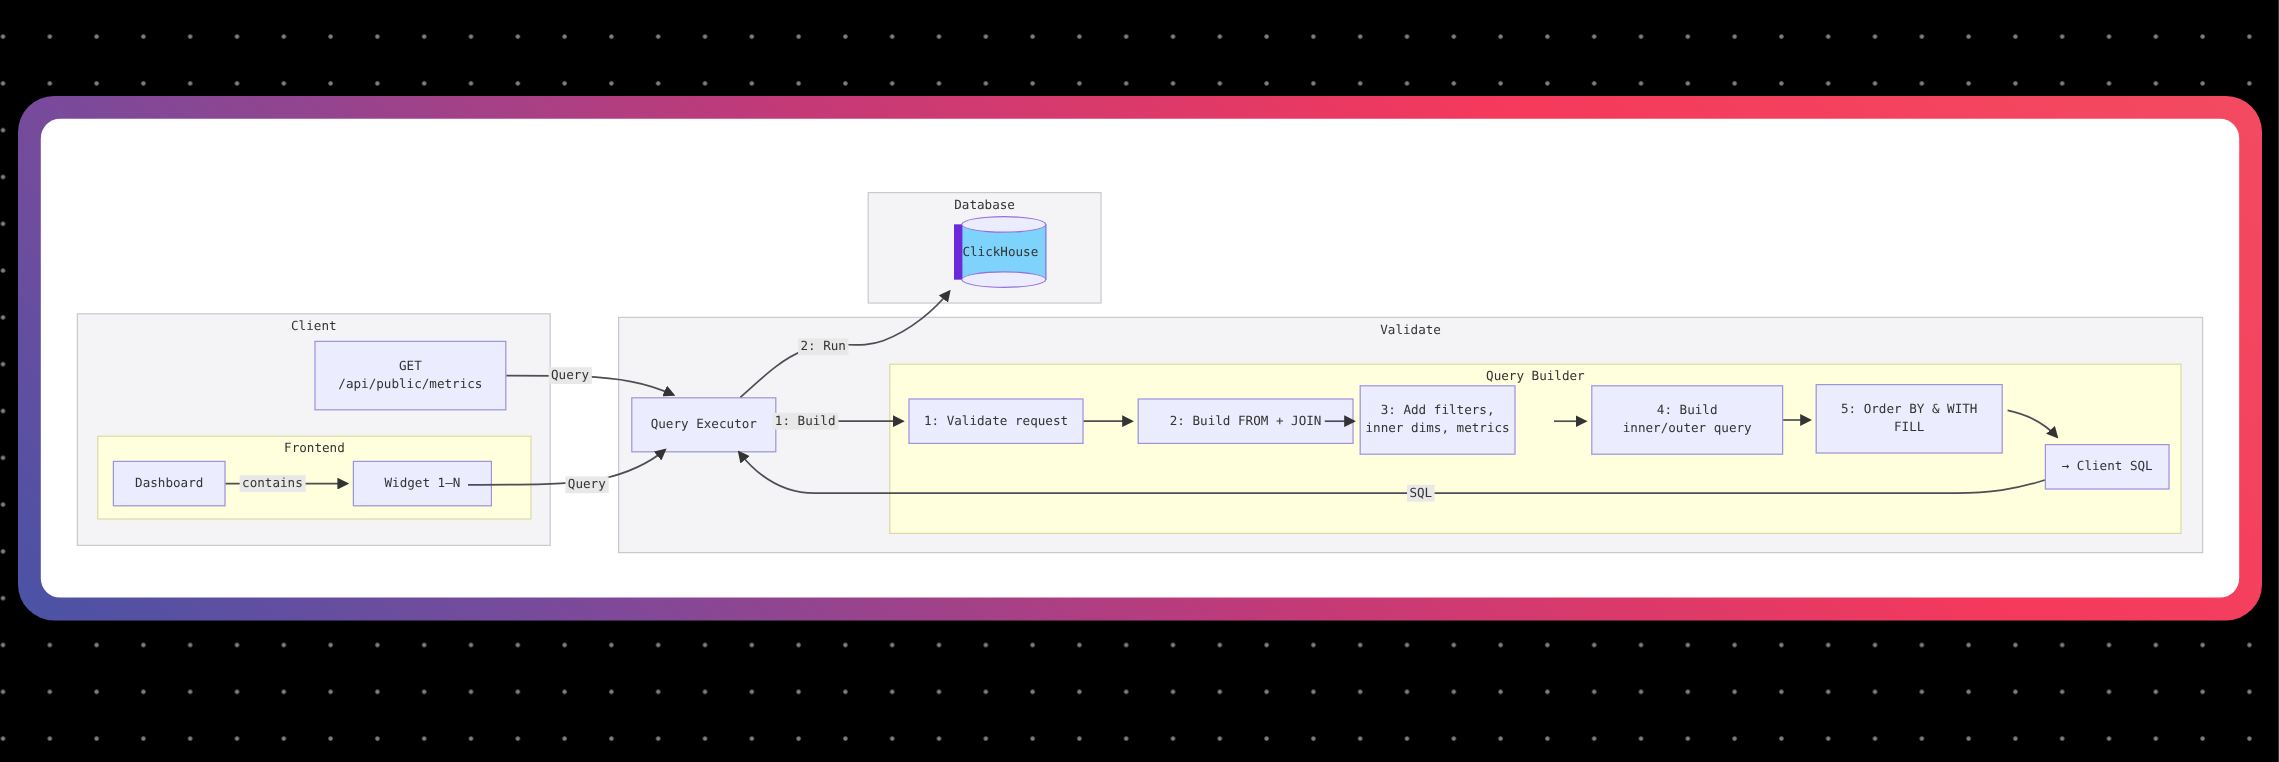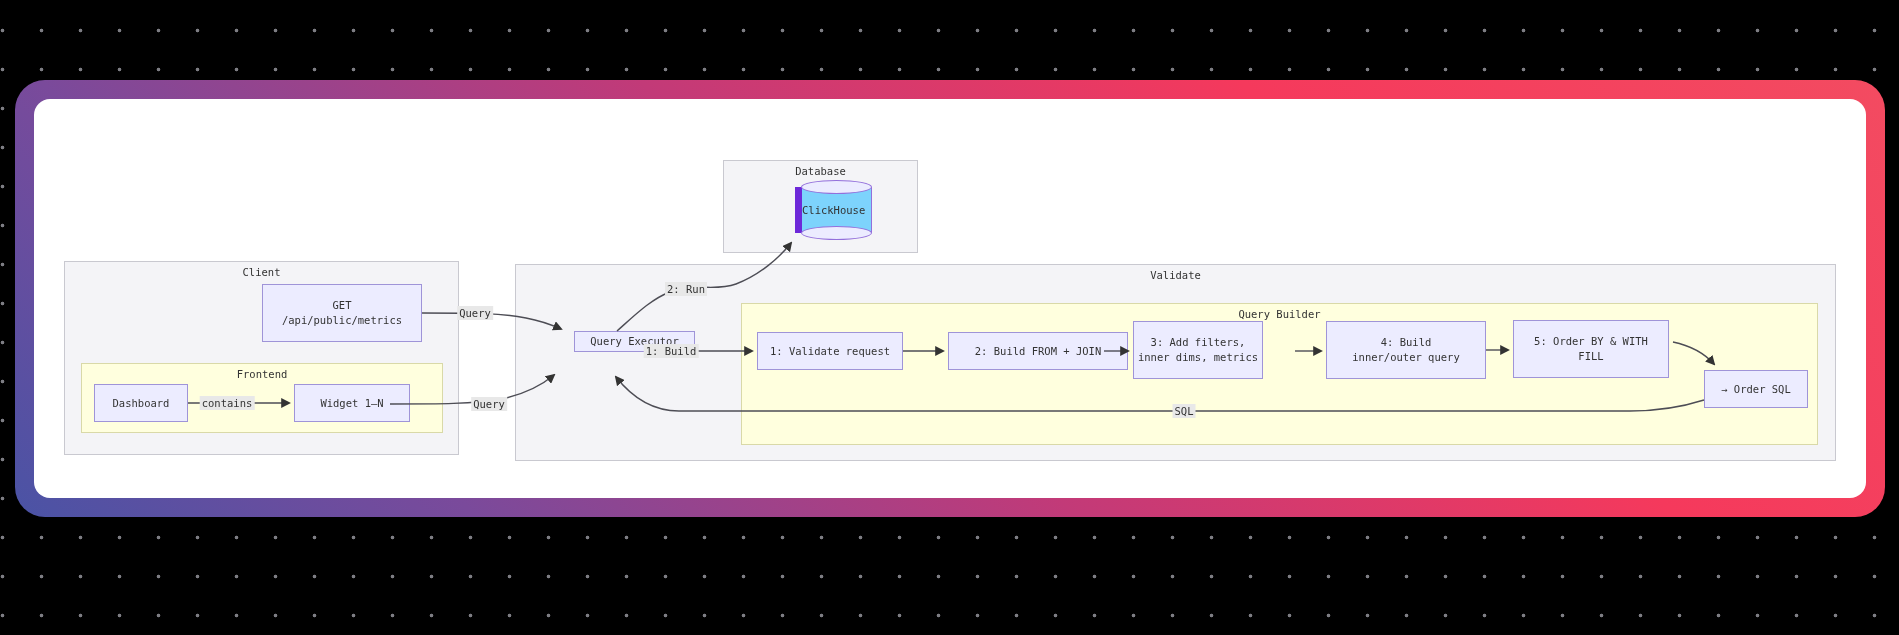--- a/index.html
+++ b/index.html
@@ -93,21 +93,21 @@
     </div>
 
     <div class="node" style="left:60px;top:285px;width:94px;height:38px;">
       <span>Dashboard</span>
     </div>
 
     <div class="node" style="left:260px;top:285px;width:116px;height:38px;">
       <span>Widget 1–N</span>
     </div>
 
-    <div class="node" style="left:492px;top:232px;width:121px;height:21px;margin-left:48px;">
+    <div class="node" style="left:492px;top:232px;width:121px;height:46px;">
       <span>Query Executor</span>
     </div>
 
     <div class="node" style="left:723px;top:233px;width:146px;height:38px;">
       <span>1: Validate request</span>
     </div>
 
     <div class="node" style="left:914px;top:233px;width:180px;height:38px;">
       <span>2: Build FROM + JOIN</span>
     </div>
@@ -121,21 +121,21 @@
       <span>4: Build</span>
       <span>inner/outer query</span>
     </div>
 
     <div class="node" style="left:1479px;top:221px;width:156px;height:58px;">
       <span>5: Order BY &amp; WITH</span>
       <span>FILL</span>
     </div>
 
     <div class="node" style="left:1670px;top:271px;width:104px;height:38px;">
-      <span>→ Order SQL</span>
+      <span>→ Client SQL</span>
     </div>
 
     <svg class="edges" width="1832" height="399" viewBox="0 0 1832 399">
       <defs>
         <marker id="arrow" viewBox="0 0 10 10" refX="8" refY="5" markerWidth="7" markerHeight="7" orient="auto-start-reverse">
           <path d="M0,0 L10,5 L0,10 z" fill="#333333"></path>
         </marker>
       </defs>
       <g fill="none" stroke="#4d4d55" stroke-width="1.4">
         <path d="M388 214 C 440 214, 468 214, 492 219 C 508 222, 518 226, 527 230" marker-end="url(#arrow)"></path>

